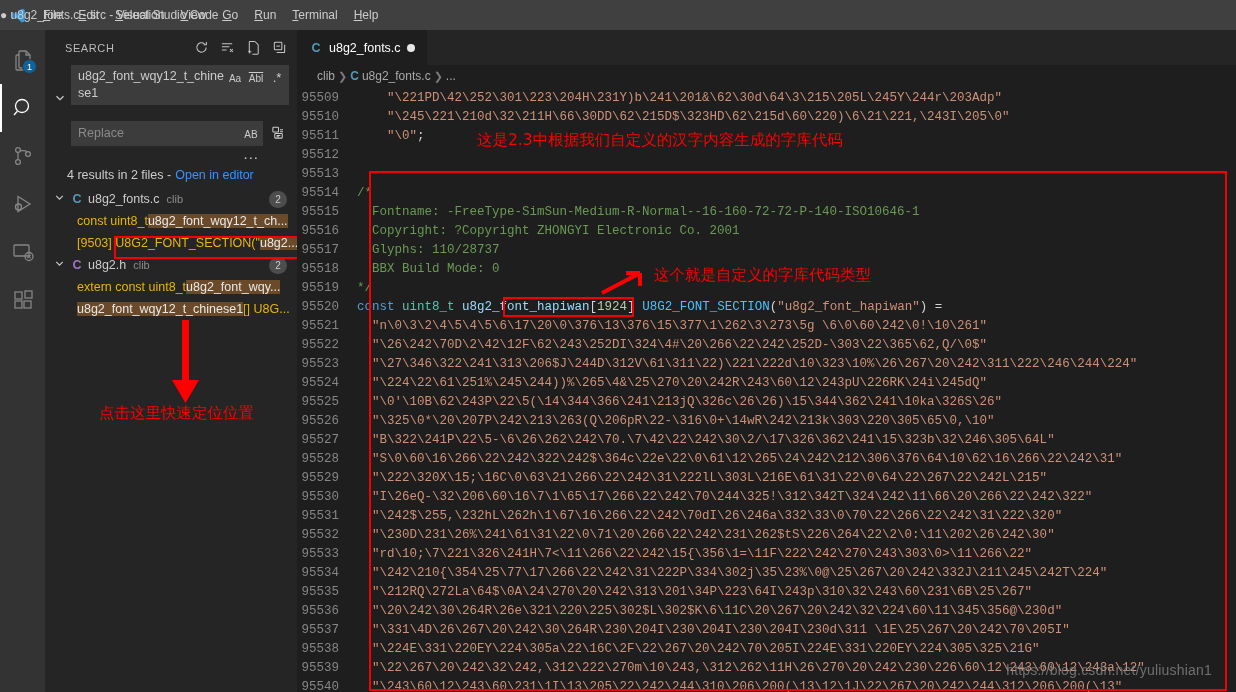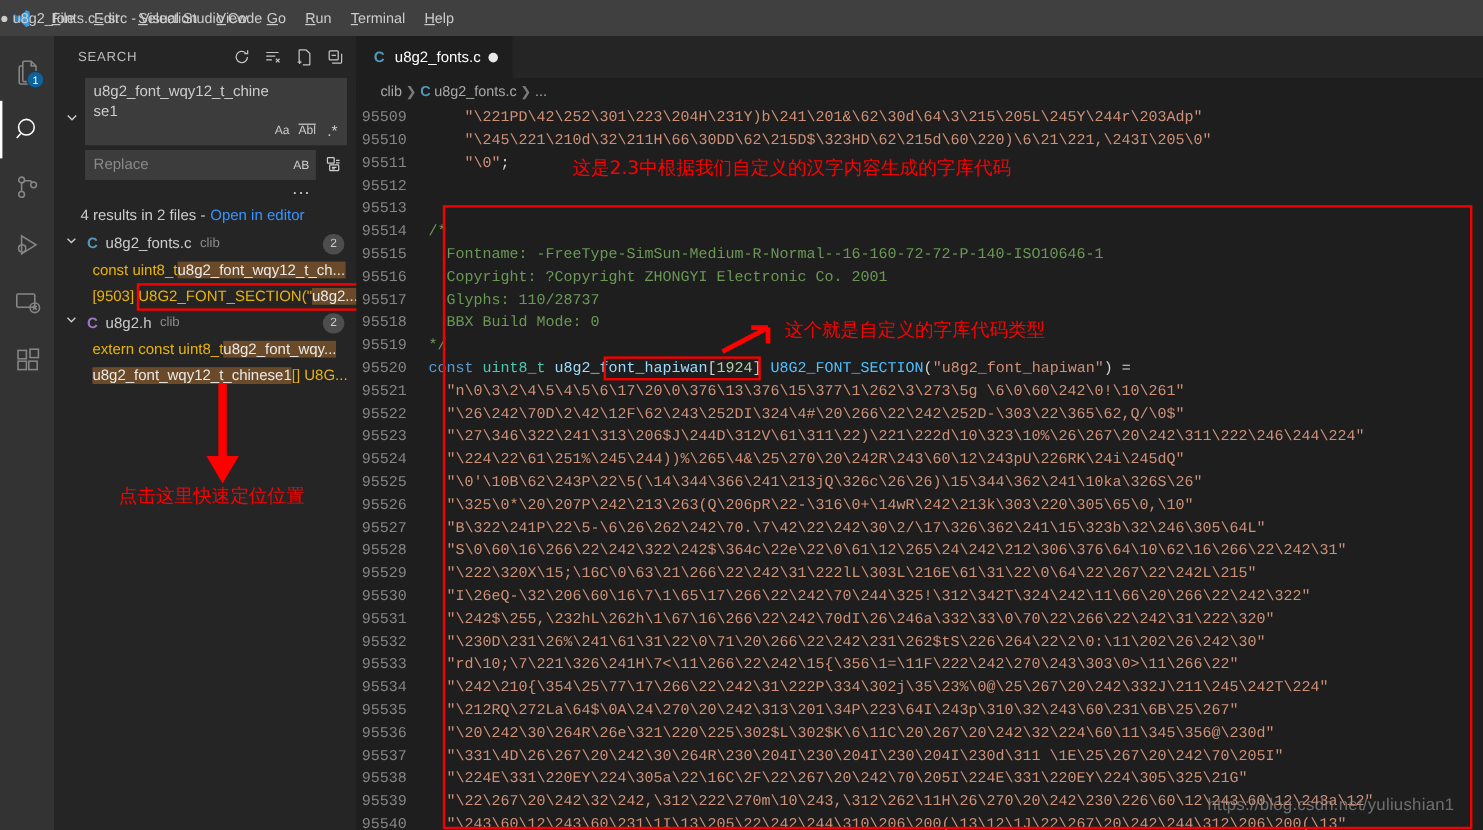--- a/index.html
+++ b/index.html
@@ -81,23 +81,23 @@
   .inputval {
     flex: 1; font-family: "Liberation Sans", sans-serif; font-size: 12.5px; color: #cccccc;
     line-height: 17px; word-break: break-all; padding-right: 2px;
   }
   .inputph { color: #8a8a8a; font-size: 12.5px; line-height: 19px; flex:1; }
   .in-actions { display: flex; gap: 3px; align-items: flex-end; padding-top: 1px; }
   .in-btn {
     width: 18px; height: 18px; display: flex; align-items: center; justify-content: center;
     font-size: 10px; color: #cccccc; cursor: pointer; position: relative;
   }
-  .in-btn.boxed { text-decoration: overline; margin-top: 31px; }
+  .in-btn.boxed { text-decoration: overline; }
   .in-btn .regex { font-size: 13px; line-height: 10px; }
-  .replacerow { display: flex; margin-top: 4px; align-items: flex-start; }
+  .replacerow { display: flex; margin-top: 16px; align-items: flex-start; }
   .replacerow .inputbox { flex: 1; }
   .replaceall {
     width: 22px; height: 22px; margin-left: 4px; display:flex; align-items:center; justify-content:center;
     cursor: pointer;
   }
   .replaceall svg { width: 15px; height: 15px; stroke: #cccccc; fill:none; stroke-width: 1.1; }
   .ellipsis-row { display:flex; justify-content:flex-end; padding: 2px 30px 0 0; }
   .ellipsis-row .dots { color: #cccccc; font-size: 15px; letter-spacing: 1px; cursor: pointer; line-height: 12px; }
 
   .resultsmsg {

